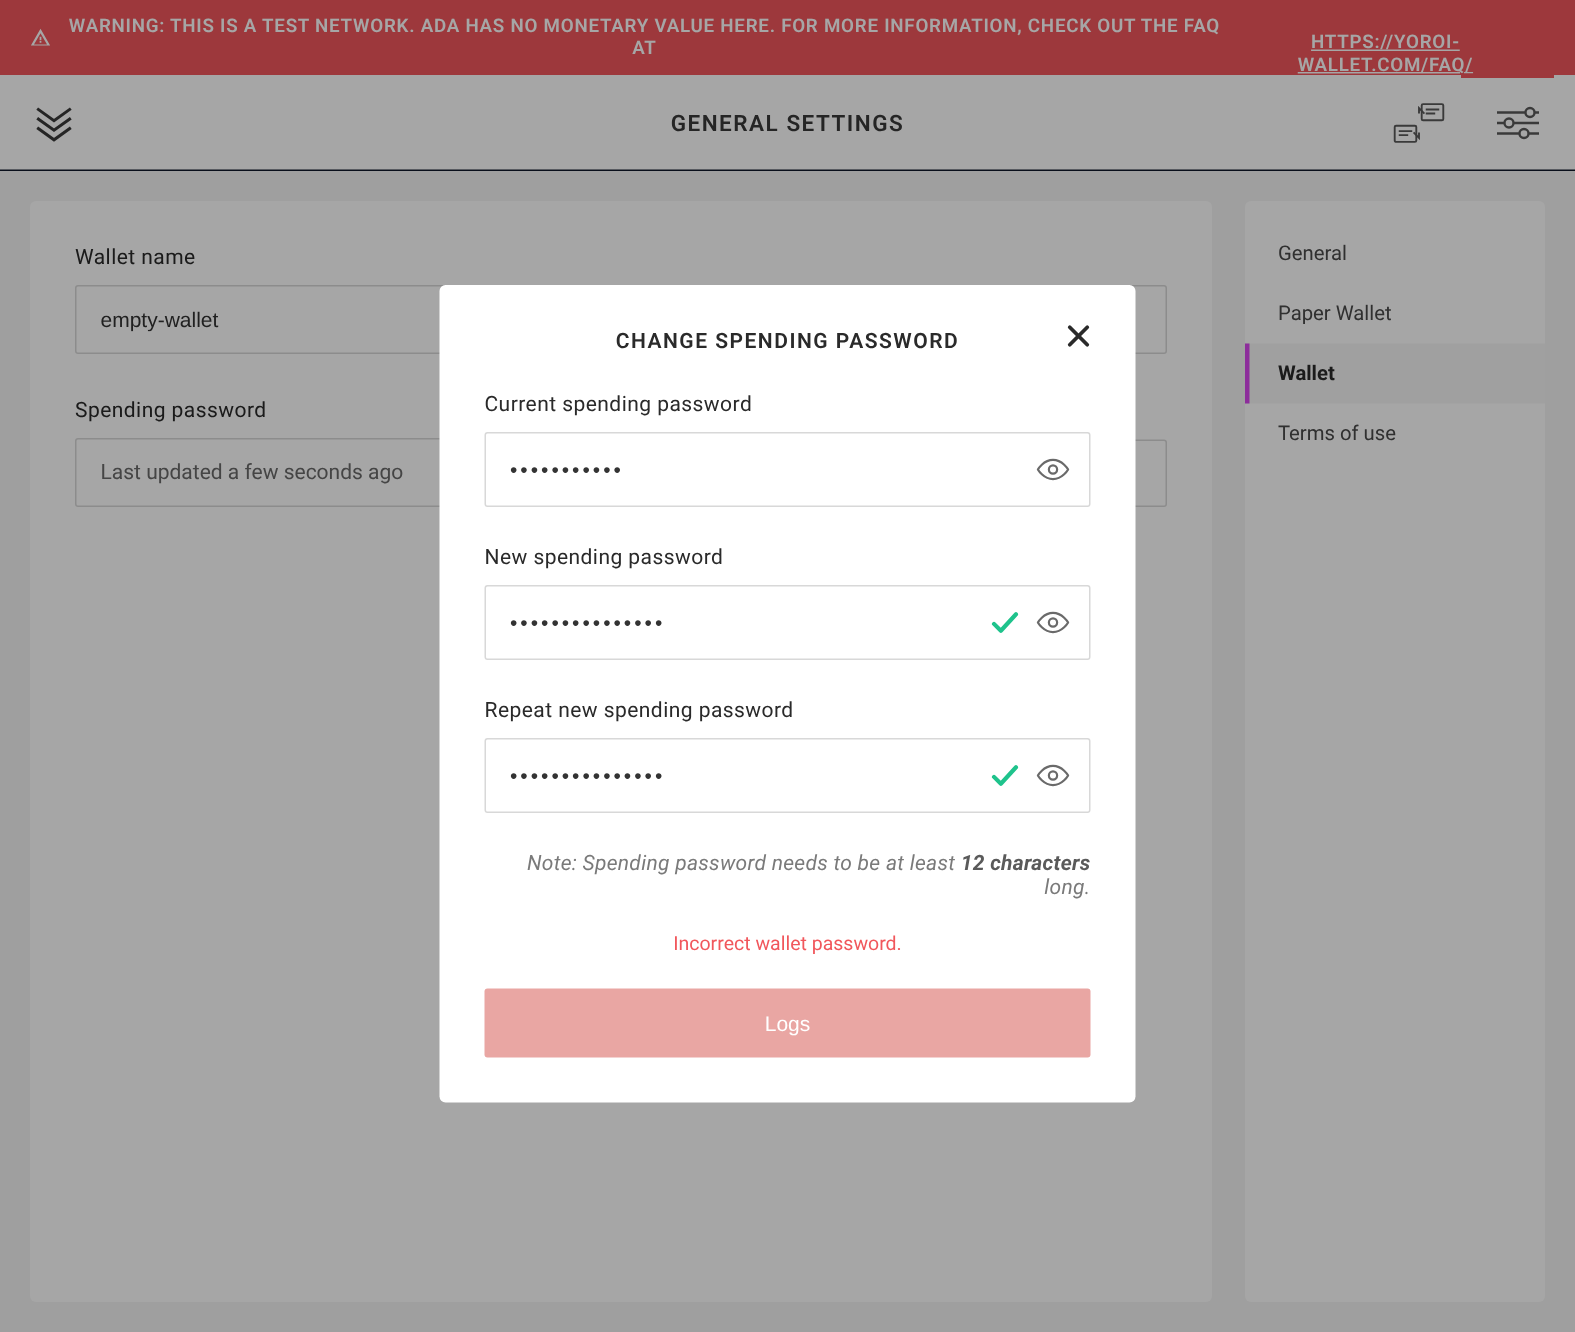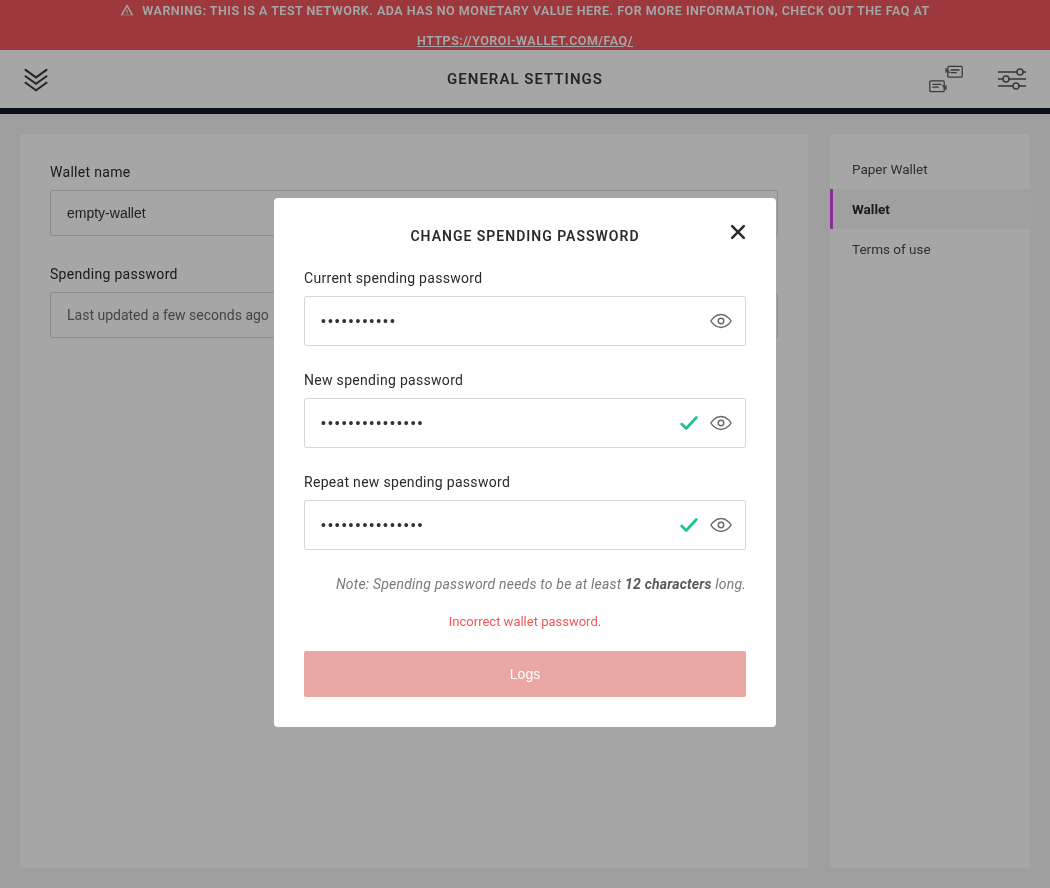--- a/index.html
+++ b/index.html
@@ -20,21 +20,20 @@
     .warning-banner {
       background: #f1575c;
       color: white;
       text-align: center;
       padding: 6px 20px;
       font-size: 12.5px;
       font-weight: 600;
       letter-spacing: 0.5px;
       height: 50px;
       display: flex;
-      flex-direction: column;
       justify-content: center;
     }
     
     .warning-banner .line1 {
       display: flex;
       align-items: center;
       justify-content: center;
       gap: 8px;
     }
     
@@ -50,21 +49,21 @@
       flex-shrink: 0;
     }
     
     .top-bar {
       background: white;
       height: 64px;
       display: flex;
       align-items: center;
       padding: 0 20px;
       position: relative;
-      border-bottom: 6px solid #0f172a;
+      border-bottom: 1px solid #0f172a;
     }
     
     .logo-icon {
       width: 32px;
       height: 32px;
     }
     
     .page-title {
       position: absolute;
       left: 50%;
@@ -191,21 +190,21 @@
       height: 100%;
       background: rgba(0, 0, 0, 0.35);
       display: flex;
       align-items: center;
       justify-content: center;
       z-index: 100;
     }
     
     .modal {
       background: white;
-      width: 502px;
+      width: 464px;
       border-radius: 4px;
       padding: 30px;
       position: relative;
       margin-top: 36px;
     }
     
     .modal-title {
       text-align: center;
       font-size: 14px;
       font-weight: 600;
@@ -356,20 +355,23 @@
     </div>
 
     <div class="field-label">Spending password</div>
     <div class="field-row">
       <div class="readonly-box">Last updated a few seconds ago</div>
       <button class="small-button">change</button>
     </div>
   </div>
 
   <div class="sidebar">
+    <div class="sidebar-item">
+      <span>General</span>
+    </div>
     <div class="sidebar-item">
       <span>Paper Wallet</span>
     </div>
     <div class="sidebar-item active">
       <span>Wallet</span>
     </div>
     <div class="sidebar-item">
       <span>Terms of use</span>
     </div>
   </div>

